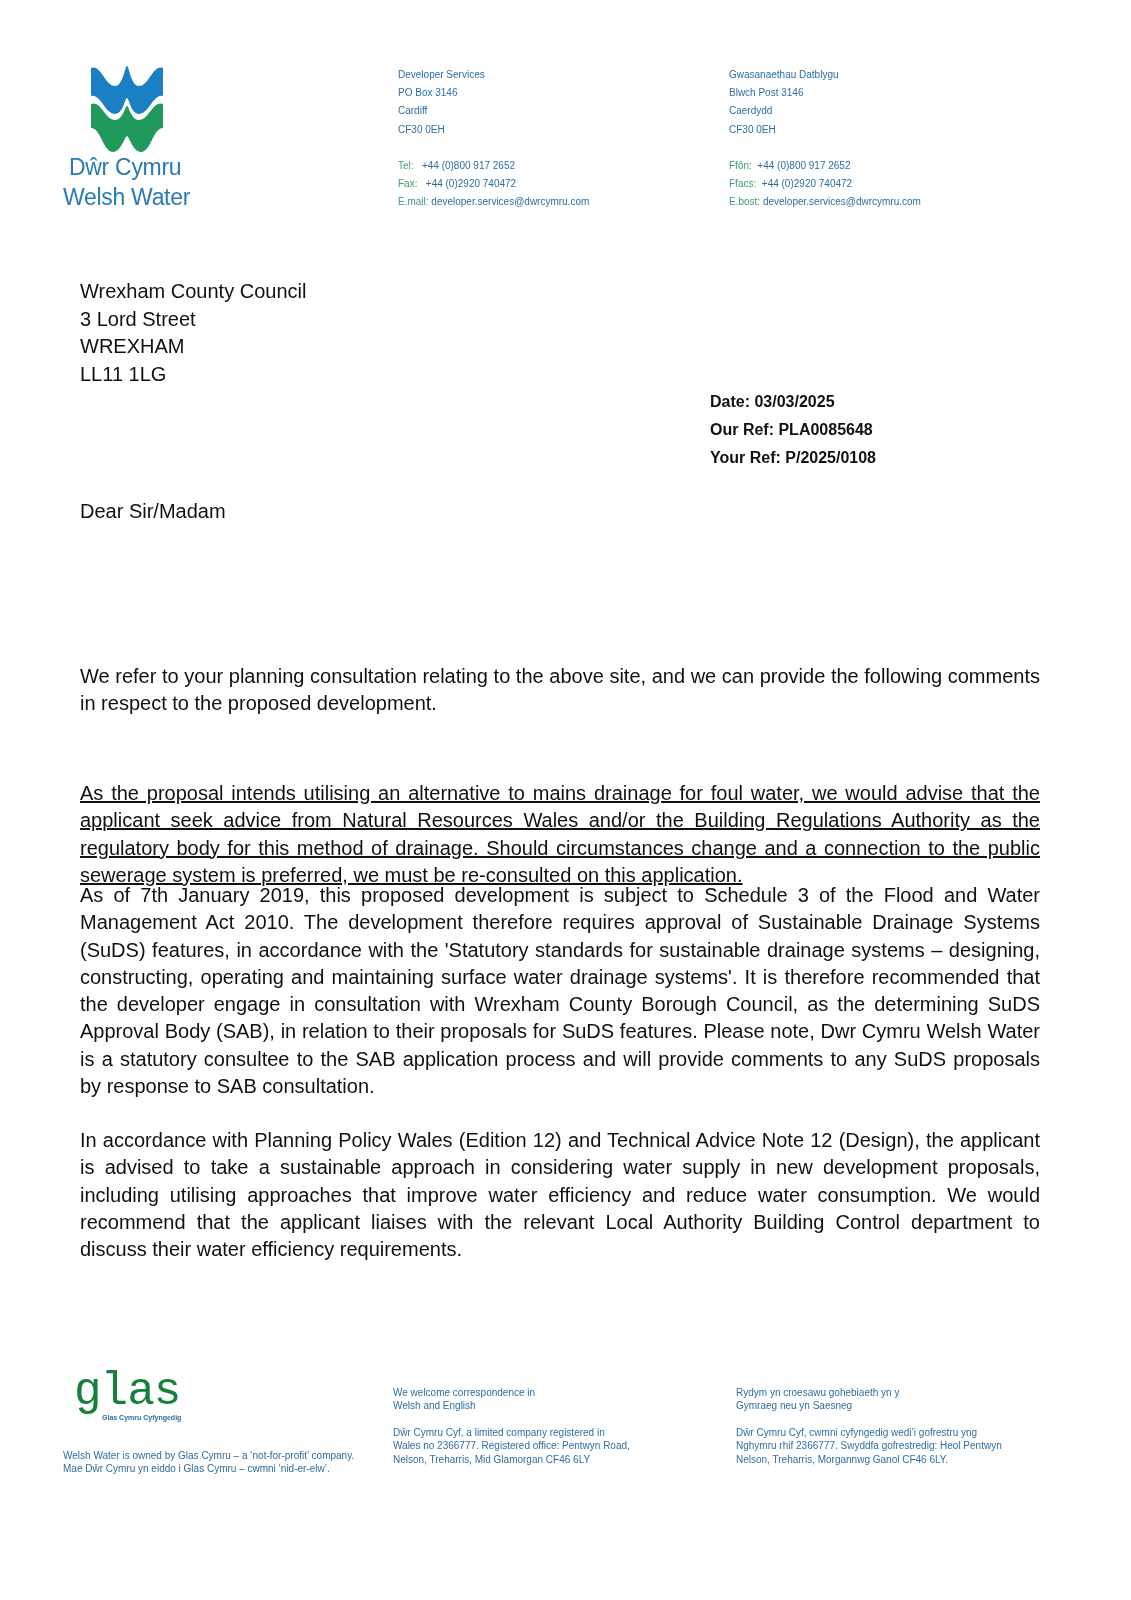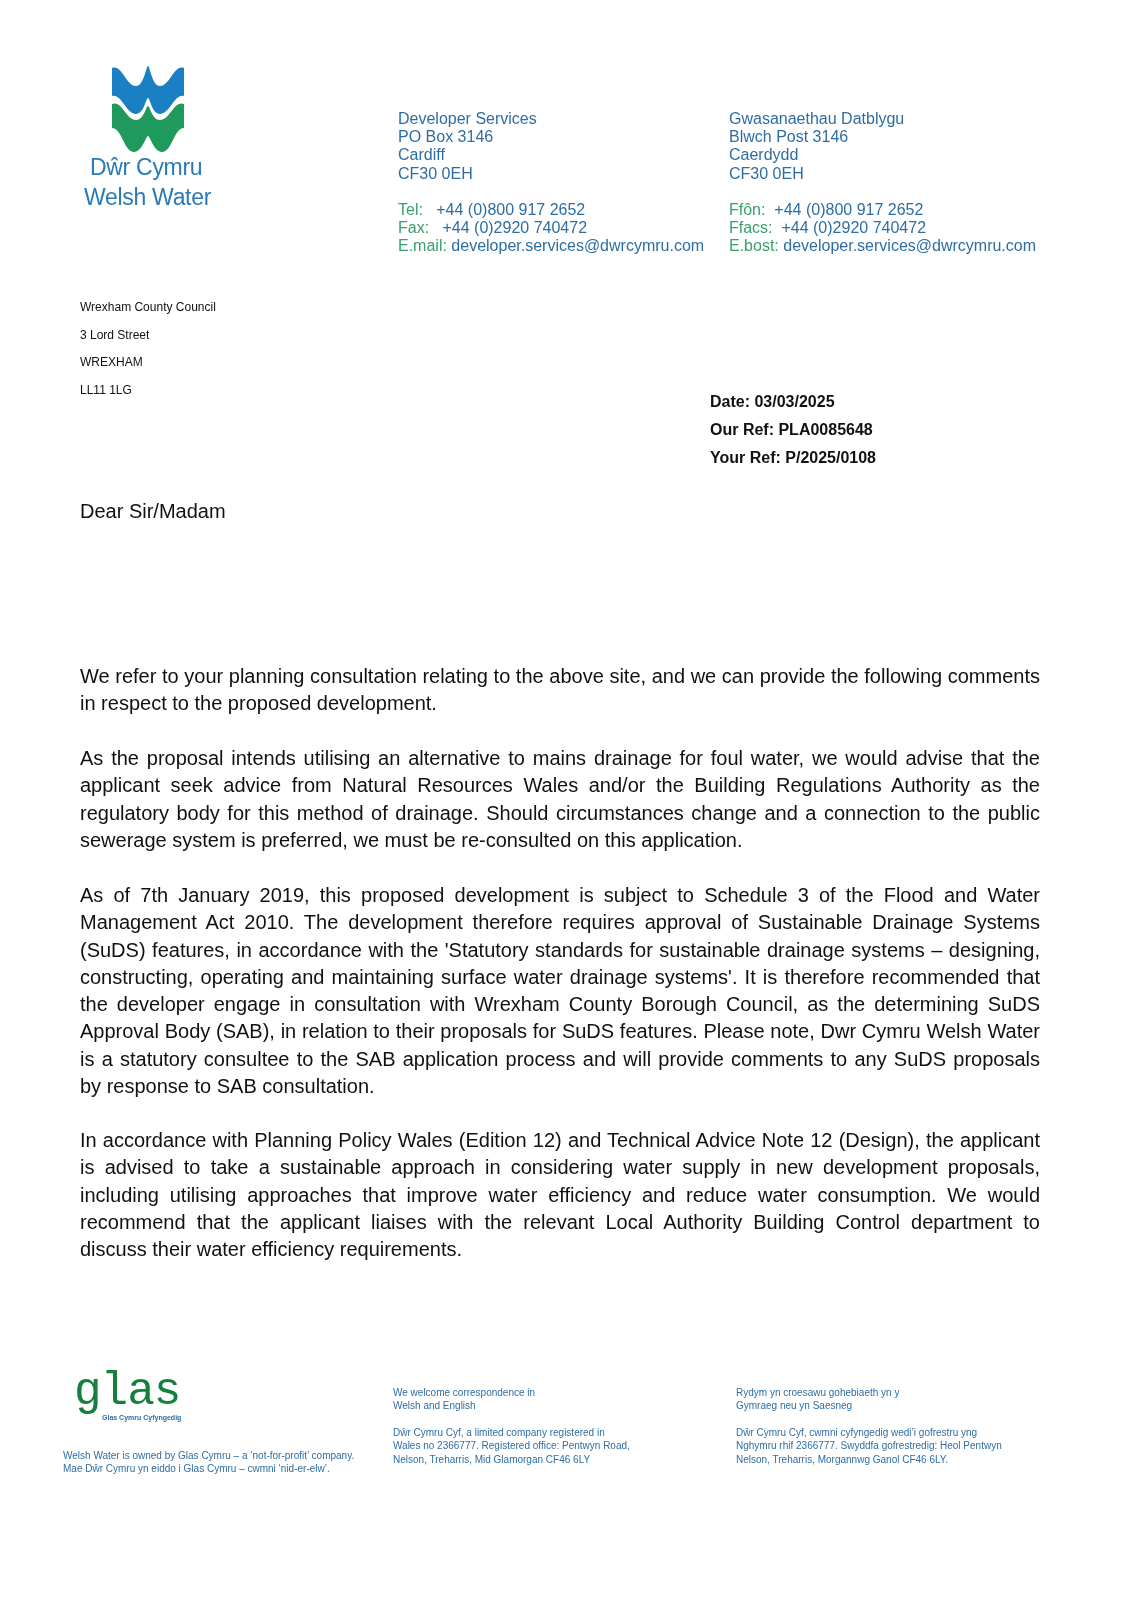--- a/index.html
+++ b/index.html
@@ -1,40 +1,40 @@
 <!DOCTYPE html>
 <html><head>
 <meta charset="utf-8">
 <style>
   html, body { margin: 0; padding: 0; background: #ffffff; }
   body { width: 1131px; height: 1600px; position: relative; overflow: hidden;
          font-family: "Liberation Sans", "DejaVu Sans", sans-serif; color: #111; }
   .abs { position: absolute; }
   
-  #logo { left: 84px; top: 66px; width: 140px; }
+  #logo { left: 63px; top: 66px; width: 140px; }
   #logo svg { display: block; margin-left: 28px; }
   .logo-text { color: #2a7bb4; font-size: 23px; line-height: 30px; letter-spacing: -0.3px; }
   .logo-text.l1 { margin-left: 6px; }
   
-  .contact { font-size: 16px; line-height: 18.2px; color: #2e6da4; margin-top: 44px; }
+  .contact { font-size: 10px; line-height: 18.2px; color: #2e6da4; }
   .contact .lbl { color: #3aa06a; }
   .contact .gap { height: 18px; }
   #contact-en { left: 398px; top: 66px; }
   #contact-cy { left: 729px; top: 66px; }
   
-  #recipient { left: 80px; top: 278px; font-size: 12px; line-height: 27.5px; color: #111; margin-top: 16px; }
+  #recipient { left: 80px; top: 278px; font-size: 20px; line-height: 27.5px; color: #111; }
   
   #refs { left: 710px; top: 388px; font-size: 16px; font-weight: bold; line-height: 28px; }
   
   #salutation { left: 80px; top: 500px; font-size: 20px; }
   #subject { left: 80px; top: 554px; font-size: 20px; font-weight: bold; line-height: 27.5px; }
   .para { position: absolute; left: 80px; width: 960px; font-size: 20px; line-height: 27.3px;
           text-align: justify; color: #111; }
   #p1 { top: 663px; }
-  #p2 { top: 745px; }
+  #p2 { top: 780px; text-decoration: underline; }
   #p3 { top: 882px; }
   #p4 { top: 1127px; }
   
   #glas { left: 74px; top: 1372px; }
   .glas-word { font-family: Liberation Mono, monospace; font-size: 46px; color: #15803d;
                line-height: 40px; letter-spacing: -1px; }
   .glas-sub { font-size: 7px; color: #2e6da4; font-weight: bold; margin-left: 28px; margin-top: 2px; }
   .foot { font-size: 10px; line-height: 13.4px; color: #2e6da4; }
   #foot-owned { left: 63px; top: 1449px; }
   #foot-en { left: 393px; top: 1386px; }

